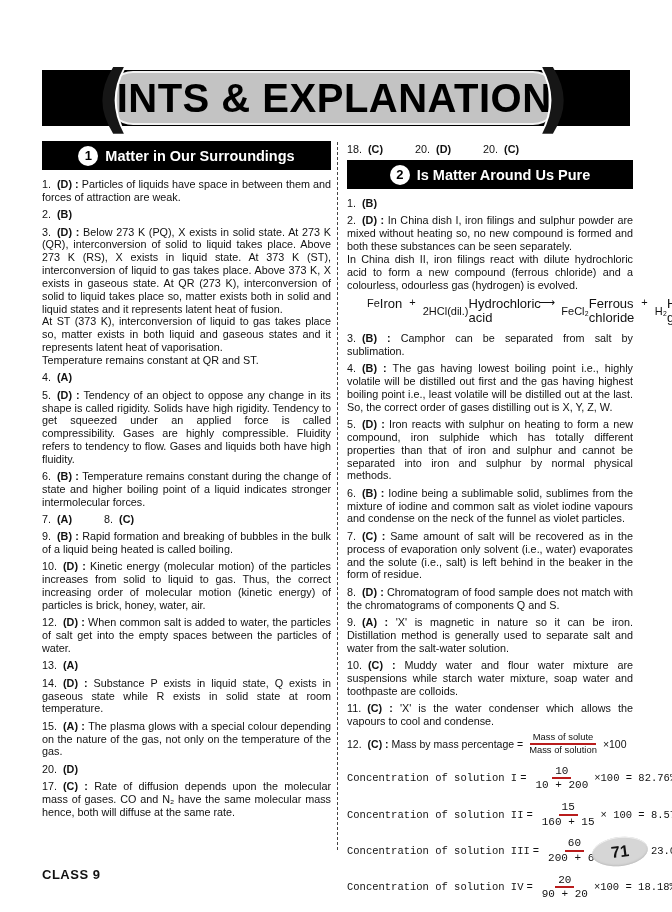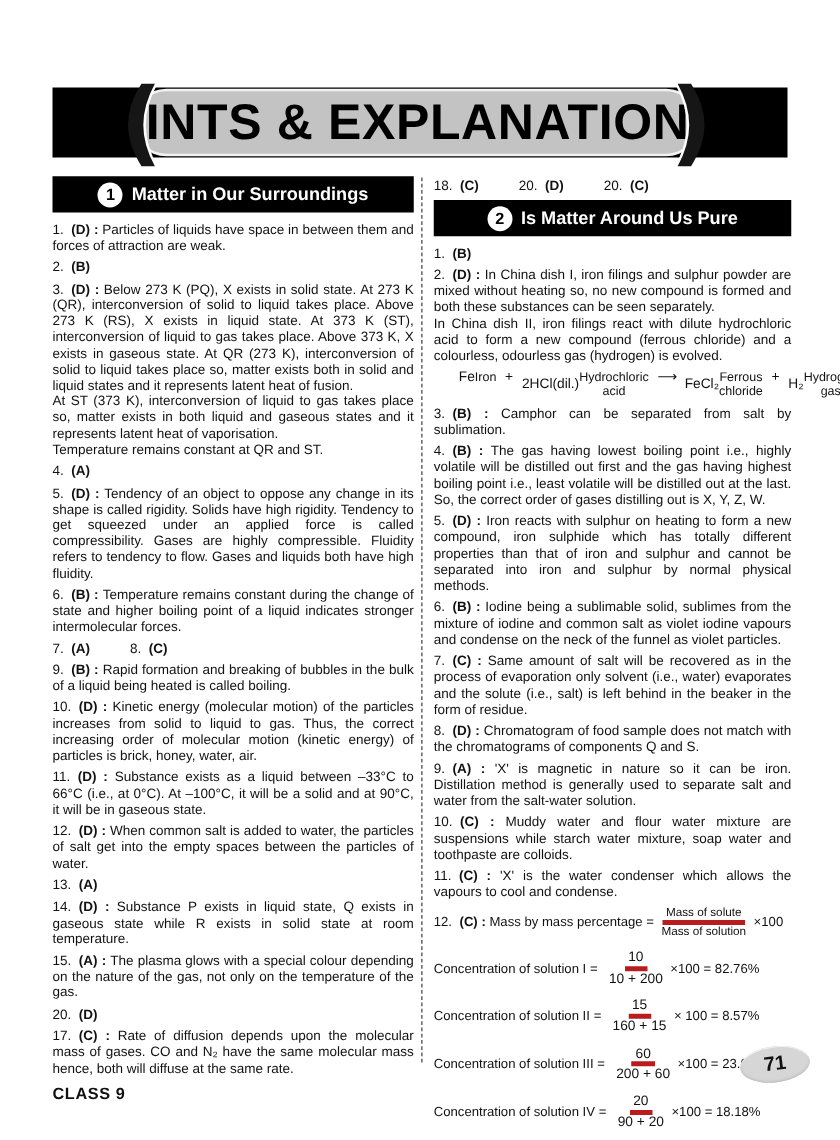--- a/index.html
+++ b/index.html
@@ -60,37 +60,37 @@
   
   .equation{
     display:flex; align-items:flex-start; gap:7px;
     margin:2px 0 6px 20px;
   }
   .eq-term{display:flex; flex-direction:row; align-items:center;}
   .eq-f{font-size:11px; white-space:nowrap; line-height:1.15;}
   .eq-op{font-size:11px; line-height:1.15;}
   .eq-arrow{font-size:11px; line-height:1.15; letter-spacing:-1px;}
   .eq-label{
-    font-size:10px; text-align:center; line-height:1.12; margin-top:1px; max-width:64px;
+    font-size:13px; text-align:left; line-height:1.12; margin-top:1px; max-width:64px;
   }
   
   .frac{
     display:inline-flex; flex-direction:column; align-items:center;
     vertical-align:middle; margin:0 3px; line-height:1.15; text-align:center;
   }
-  .frac-num{border-bottom:4px solid #b91c1c; padding:0 3px;}
+  .frac-num{border-bottom:2px solid #b91c1c; padding:0 3px;}
   .frac-den{padding:0 3px;}
   .formula-row{
     display:flex; align-items:center; white-space:nowrap;
     font-size:10.5px; margin:4px 0 8px 0;
   }
   .formula-row .frac{font-size:9.4px;}
   .conc-row{
     display:flex; align-items:center; white-space:nowrap;
-    font-size:10.5px; margin:9px 0;
+    font-size:10.5px; margin:9px 0;font-family:Liberation Mono, monospace;
   }
   .conc-row .frac{font-size:11px;}
   .conc-eq{margin:0 3px;}
   
   .footer-class{
     position:absolute; left:42px; bottom:30px;
     font-size:13px; font-weight:bold; letter-spacing:.5px;
   }
   .page-badge{
     position:absolute; right:24px; bottom:46px; width:56px; height:29px;
@@ -144,23 +144,20 @@
         <span class="ans-cell"><span class="qnum">7.</span><span class="qans">(A)</span></span>
         <span class="ans-cell"><span class="qnum">8.</span><span class="qans">(C)</span></span>
       </div>
       <div class="qa">
         <p class="qa-p"><span class="qnum">9.</span><span class="qans">(B)</span><span class="qcolon"> : </span>Rapid formation and breaking of bubbles in the bulk of a liquid being heated is called boiling.</p>
       </div>
       <div class="qa">
         <p class="qa-p"><span class="qnum">10.</span><span class="qans">(D)</span><span class="qcolon"> : </span>Kinetic energy (molecular motion) of the particles increases from solid to liquid to gas. Thus, the correct increasing order of molecular motion (kinetic energy) of particles is brick, honey, water, air.</p>
       </div>
       <div class="qa">
-        <p class="qa-p"><span class="qnum">11.</span><span class="qans">(D)</span><span class="qcolon"> : </span>Substance exists as a liquid between –33°C to 66°C (i.e., at 0°C). At –100°C, it will be a solid and at 90°C, it will be in gaseous state.</p>
-      </div>
-      <div class="qa">
         <p class="qa-p"><span class="qnum">12.</span><span class="qans">(D)</span><span class="qcolon"> : </span>When common salt is added to water, the particles of salt get into the empty spaces between the particles of water.</p>
       </div>
       <div class="qa">
         <p class="qa-p"><span class="qnum">13.</span><span class="qans">(A)</span></p>
       </div>
       <div class="qa">
         <p class="qa-p"><span class="qnum">14.</span><span class="qans">(D)</span><span class="qcolon"> : </span>Substance P exists in liquid state, Q exists in gaseous state while R exists in solid state at room temperature.</p>
       </div>
       <div class="qa">
         <p class="qa-p"><span class="qnum">15.</span><span class="qans">(A)</span><span class="qcolon"> : </span>The plasma glows with a special colour depending on the nature of the gas, not only on the temperature of the gas.</p>

